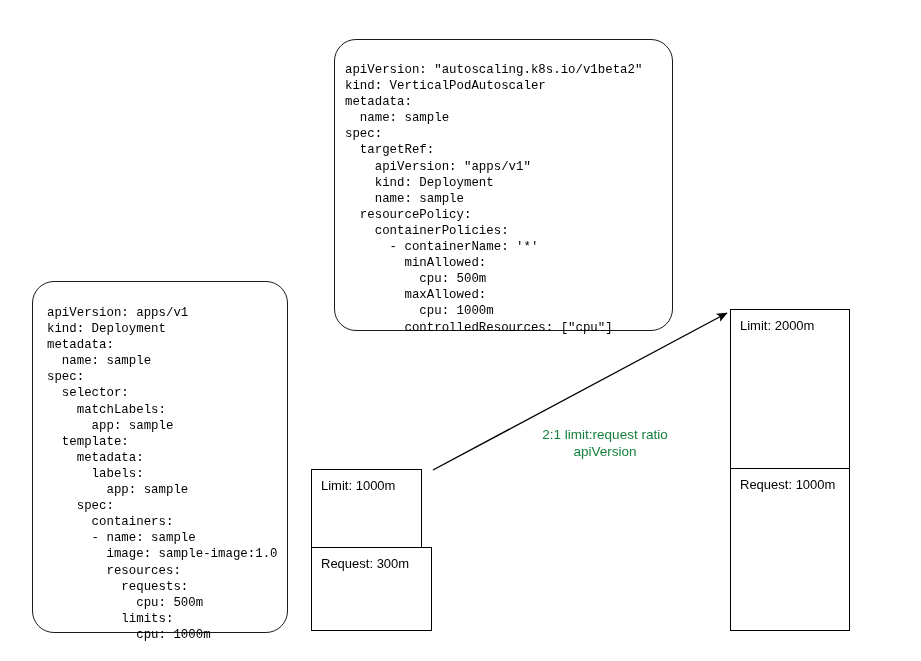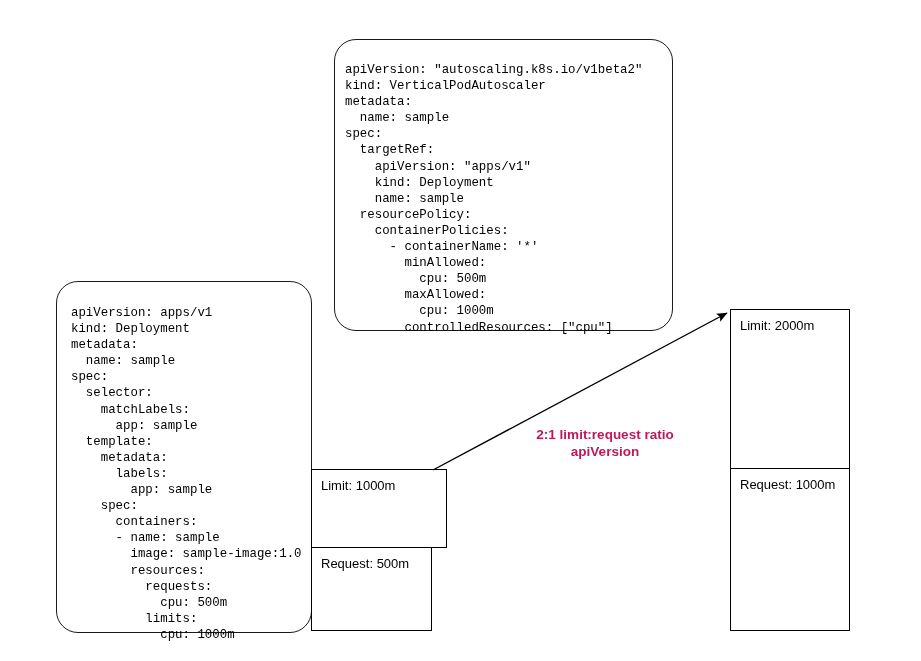--- a/index.html
+++ b/index.html
@@ -39,21 +39,20 @@
     letter-spacing: 0px;
   }
   .yaml-line { display: block; white-space: pre; }
   .yaml-line.b { font-weight: normal; }
 
   #deployment-card {
     left: 32px;
     top: 281px;
     width: 256px;
     height: 352px;
-    margin-left: 24px;
   }
   #deployment-card .yaml-body {
     position: absolute;
     left: 14px;
     top: 23px;
   }
 
   #vpa-card {
     left: 334px;
     top: 39px;
@@ -89,21 +88,21 @@
     color: #000000;
     white-space: nowrap;
   }
 
   #bar-before {
     left: 311px;
     top: 469px;
     width: 121px;
     height: 162px;
   }
-  #bar-before .seg-limit   { top: 0px;  width: 136px; height: 79px; text-align: center; }
+  #bar-before .seg-limit   { top: 0px;  width: 111px; height: 79px; text-align: center; }
   #bar-before .seg-request { top: 78px; width: 121px; height: 84px; }
 
   #bar-after {
     left: 730px;
     top: 309px;
     width: 120px;
     height: 322px;
   }
   #bar-after .seg-limit   { top: 0px;   width: 120px; height: 160px; }
   #bar-after .seg-request { top: 159px; width: 120px; height: 163px; }
@@ -119,22 +118,21 @@
   }
   #ratio-caption {
     position: absolute;
     left: 498px;
     top: 426px;
     width: 214px;
     text-align: center;
     font-family: "Liberation Sans", sans-serif;
     font-size: 13.5px;
     line-height: 17px;
-    color: #be185d;
-    font-weight: bold;
+    color: #15803d;
   }
   #ratio-caption span { display: block; }
 </style>
 </head>
 <body>
 
 <div id="canvas">
 
   <div class="yaml-card" id="deployment-card">
     <div class="yaml-body" id="deployment-yaml-body"><span class="yaml-line">apiVersion: apps/v1</span><span class="yaml-line">kind: Deployment</span><span class="yaml-line">metadata:</span><span class="yaml-line">  name: sample</span><span class="yaml-line">spec:</span><span class="yaml-line">  selector:</span><span class="yaml-line">    matchLabels:</span><span class="yaml-line">      app: sample</span><span class="yaml-line">  template:</span><span class="yaml-line">    metadata:</span><span class="yaml-line">      labels:</span><span class="yaml-line">        app: sample</span><span class="yaml-line">    spec:</span><span class="yaml-line">      containers:</span><span class="yaml-line">      - name: sample</span><span class="yaml-line">        image: sample-image:1.0</span><span class="yaml-line b">        resources:</span><span class="yaml-line b">          requests:</span><span class="yaml-line b">            cpu: 500m</span><span class="yaml-line b">          limits:</span><span class="yaml-line b">            cpu: 1000m</span></div>
@@ -142,21 +140,21 @@
 
   <div class="yaml-card" id="vpa-card">
     <div class="yaml-body" id="vpa-yaml-body"><span class="yaml-line">apiVersion: "autoscaling.k8s.io/v1beta2"</span><span class="yaml-line">kind: VerticalPodAutoscaler</span><span class="yaml-line">metadata:</span><span class="yaml-line">  name: sample</span><span class="yaml-line">spec:</span><span class="yaml-line">  targetRef:</span><span class="yaml-line">    apiVersion: "apps/v1"</span><span class="yaml-line">    kind: Deployment</span><span class="yaml-line">    name: sample</span><span class="yaml-line">  resourcePolicy:</span><span class="yaml-line">    containerPolicies:</span><span class="yaml-line">      - containerName: '*'</span><span class="yaml-line b">        minAllowed:</span><span class="yaml-line b">          cpu: 500m</span><span class="yaml-line b">        maxAllowed:</span><span class="yaml-line b">          cpu: 1000m</span><span class="yaml-line">        controlledResources: ["cpu"]</span></div>
   </div>
 
   <div class="bar" id="bar-before">
     <div class="bar-seg seg-limit">
       <div class="bar-seg-label">Limit: 1000m</div>
     </div>
     <div class="bar-seg seg-request">
-      <div class="bar-seg-label">Request: 500m</div>
+      <div class="bar-seg-label">Request: 300m</div>
     </div>
   </div>
 
   <div class="bar" id="bar-after">
     <div class="bar-seg seg-limit">
       <div class="bar-seg-label">Limit: 2000m</div>
     </div>
     <div class="bar-seg seg-request">
       <div class="bar-seg-label">Request: 1000m</div>
     </div>

